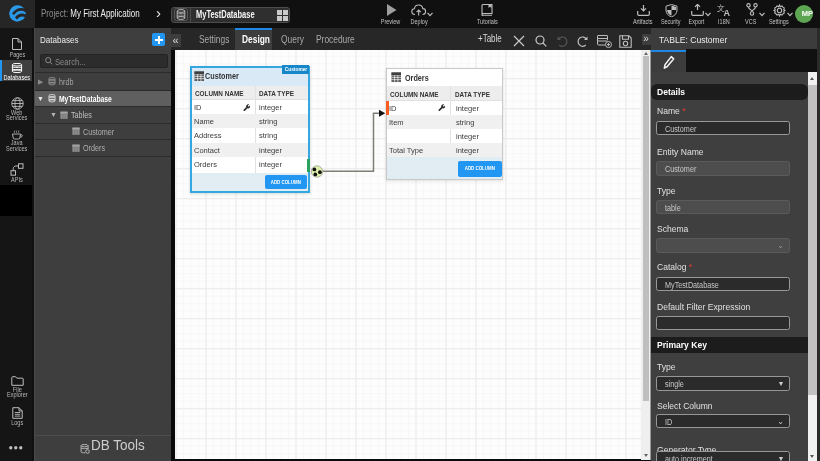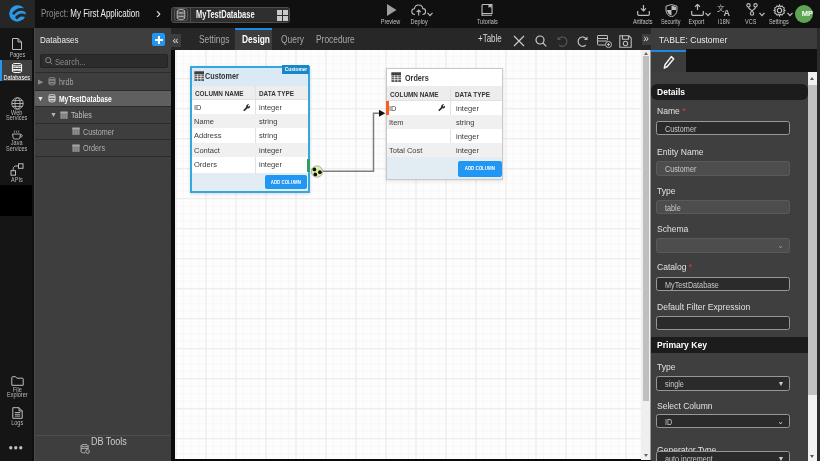--- a/index.html
+++ b/index.html
@@ -264,21 +264,21 @@
 <div class="abs" style="left:35px;top:435px;width:136.5px;height:1px;background:#4d4d4d;"></div>
 
 <svg class="abs" style="left:80px;top:444px" width="10" height="10" viewBox="0 0 12 12">
  <g stroke="#c0c0c0" fill="none" stroke-width="1.1">
   <ellipse cx="5.5" cy="2" rx="4.2" ry="1.4"></ellipse>
       <path d="M1.3 2 V9.5 M9.7 2 V6 M1.3 5 C1.3 5.7 9.7 5.7 9.7 5"></path>
   <path d="M1.3 9.5 C1.3 10.3 4 10.8 6 10.5"></path>
   <circle cx="9" cy="9" r="2.2"></circle>
  </g>
 </svg>
-<div class="abs" style="left:90.5px;top:436px;font-size:10px;color:#cdcdcd;"><span class="x90">DB Tools</span></div>
+<div class="abs" style="left:90.5px;top:436px;font-size:15px;color:#cdcdcd;"><span class="x90">DB Tools</span></div>
 
 
 <div class="abs" id="toolbar"></div>
 <div class="abs" style="left:170.5px;top:33.5px;width:10px;height:13px;background:#3d3d3d;color:#dcdcdc;font-size:11px;text-align:center;line-height:12.5px;">«</div>
 <div class="abs ttab" style="left:198.5px;"><span class="x80">Settings</span></div>
 <div class="abs" style="left:234.5px;top:28px;width:37.5px;height:22px;background:#3d3d3d;border-top:2.5px solid #1e88e5;"></div>
 <div class="abs ttab" style="left:241.5px;color:#fff;font-weight:bold;"><span class="x80">Design</span></div>
 <div class="abs ttab" style="left:281px;"><span class="x80">Query</span></div>
 <div class="abs ttab" style="left:315.5px;"><span class="x80">Procedure</span></div>
 <div class="abs" style="left:478px;top:28px;height:26px;line-height:22px;font-size:10px;color:#d9d9d9;"><span class="x80">+Table</span></div>
@@ -396,21 +396,21 @@
 <div class="abs" style="left:386px;top:100.5px;width:3px;height:14.2px;background:#fd5c21;"></div>
 <div class="abs erow" style="left:387px;top:114.7px;width:115px;height:14.2px;background:#f0f0f0;">
  <span class="cellname" style="top:3px;">Item</span>
     <span class="celltype" style="left:69px;top:3px;">string</span>
 </div>
 <div class="abs erow" style="left:387px;top:128.9px;width:115px;height:14.2px;">
  <span class="cellname" style="top:19px;margin-left:20px;">Quantity</span>
     <span class="celltype" style="left:69px;top:3px;">integer</span>
 </div>
 <div class="abs erow" style="left:387px;top:143.1px;width:115px;height:14.2px;background:#f0f0f0;">
- <span class="cellname" style="top:3px;">Total Cost</span>
+ <span class="cellname" style="top:3px;">Total Type</span>
     <span class="celltype" style="left:69px;top:3px;">integer</span>
 </div>
 <div class="abs" style="left:387px;top:157.3px;width:115px;height:22.2px;background:#e2ecf3;"></div>
 <div class="abs addcol" style="left:458px;top:161px;width:44px;height:15.5px;line-height:15.5px;"><span class="cx" style="transform:scaleX(0.8);">ADD COLUMN</span></div>
 
 
 <div class="abs sbtrack" style="left:641px;top:50px;width:9.5px;height:409.5px;"></div>
 <div class="abs sbthumb" style="left:643px;top:56px;width:5.5px;height:345px;"></div>
 <div class="abs arrow" style="left:643.5px;top:52px;border-left:2.8px solid transparent;border-right:2.8px solid transparent;border-bottom:3.5px solid #666;"></div>
 <div class="abs arrow" style="left:643.5px;top:454px;border-left:2.8px solid transparent;border-right:2.8px solid transparent;border-top:3.5px solid #666;"></div>

